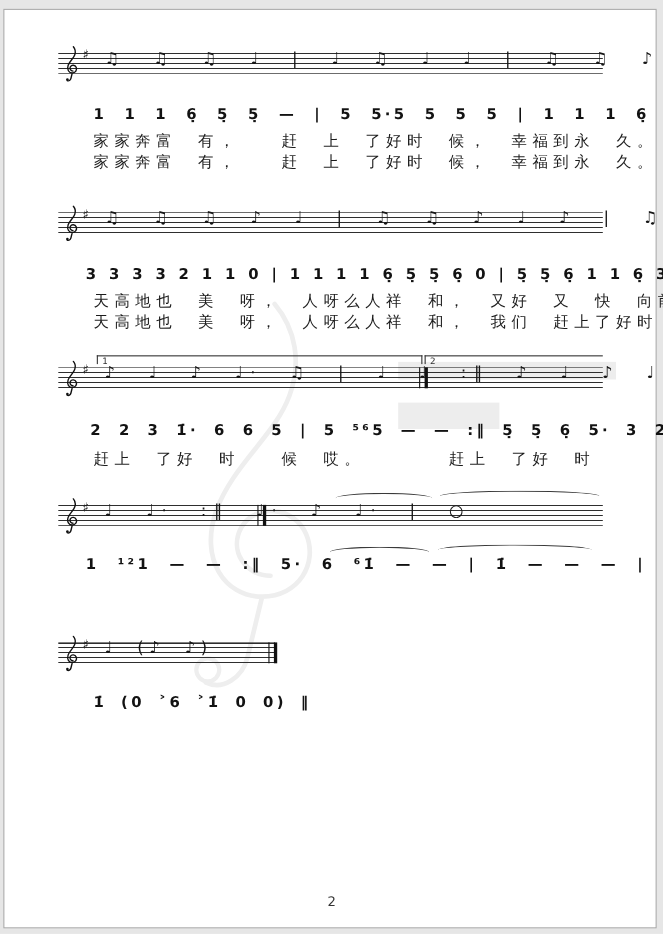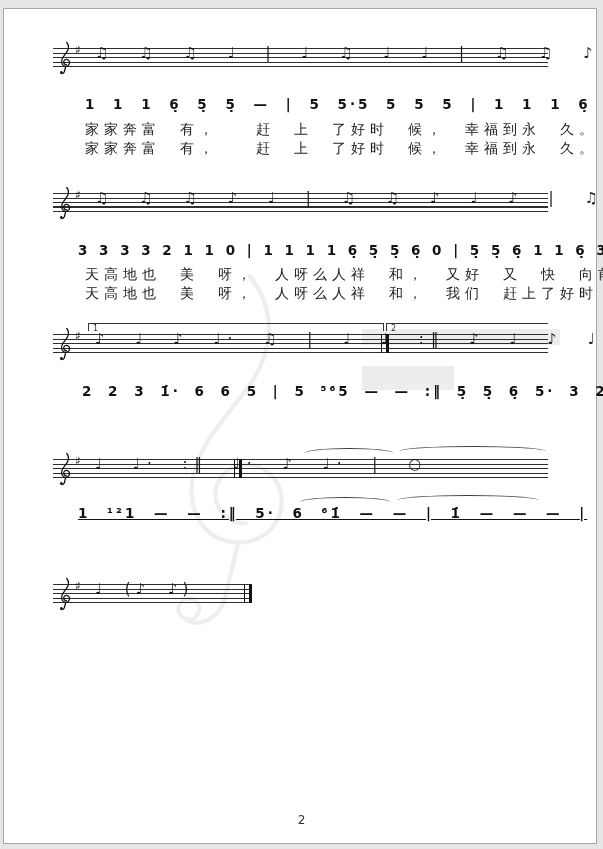--- a/index.html
+++ b/index.html
@@ -27,21 +27,21 @@
     letter-spacing:7px;word-spacing:12px;color:#161616;
   }
   .glyphs.short{letter-spacing:5px;word-spacing:8px;}
   .jianpu{
     position:absolute;z-index:3;font-size:13.5px;font-weight:600;line-height:16px;
     white-space:nowrap;color:#121212;
   }
   .j1{letter-spacing:3px;word-spacing:8px;}
   .j2{letter-spacing:2px;word-spacing:3px;}
   .j3{letter-spacing:3px;word-spacing:6px;}
-  .j4{letter-spacing:3px;word-spacing:9px;text-decoration:underline;}
+  .j4{letter-spacing:3px;word-spacing:9px;}
   .j5{letter-spacing:3px;word-spacing:5px;}
   .lyric{
     position:absolute;z-index:3;font-size:14px;line-height:18px;white-space:nowrap;
     letter-spacing:5px;color:#1c1c1c;text-align:right;
   }
   .volta{position:absolute;z-index:3;border-top:1px solid #333;height:7px;}
   .volta.closed{border-left:1px solid #333;border-right:1px solid #333;}
   .volta.open{border-left:1px solid #333;}
   .volta-label{position:absolute;z-index:4;font-size:8px;line-height:8px;color:#333;}
   .repeat-bar{position:absolute;z-index:4;width:4px;height:19px;
@@ -101,20 +101,21 @@
   <div class="volta open" style="left:386px;top:323px;width:161px"></div>
   <span class="volta-label" style="left:391px;top:325px">2</span>
   <div class="staff" style="left:53px;top:334px;width:495px"></div>
   <div class="repeat-bar" style="left:381px;top:334px"></div>
   <svg class="clef" style="left:56px;top:326px" viewBox="0 0 20 40">
       <use href="#clefsym"></use>
     </svg>
   <span class="sharp" style="left:75px;top:330px">♯</span>
   <div class="glyphs" style="left:95px;top:332px">♪ ♩ ♪ ♩· ♫ | ♩ ♩ :‖ ♪ ♩ ♪ ♩· ♫</div>
   <div class="jianpu j3" style="left:82px;top:383px">2  2  3  1̇· 6 6 5  |  5  ⁵⁶5  —  —  :‖  5̣  5̣  6̣  5· 3 2 1  |</div>
+  <div class="lyric" style="left:85px;top:409px">赶上　了好　时　　候　哎。　　　　赶上　了好　时</div>
 
   <div class="arc" style="left:305px;top:448px;width:88px"></div>
   <div class="arc" style="left:400px;top:446px;width:145px"></div>
   <div class="staff" style="left:53px;top:459px;width:495px"></div>
   <div class="repeat-bar" style="left:234px;top:459px"></div>
   <svg class="clef" style="left:56px;top:451px" viewBox="0 0 20 40">
       <use href="#clefsym"></use>
     </svg>
   <span class="sharp" style="left:75px;top:455px">♯</span>
   <div class="glyphs" style="left:95px;top:457px">♩ ♩· :‖ ♩· ♪ ♩· | ○</div>
@@ -122,15 +123,16 @@
   <div class="arc" style="left:398px;top:495px;width:140px"></div>
   <div class="jianpu j4" style="left:78px;top:505px">1  ¹²1  —  —  :‖  5· 6  ⁶1̇  —  —  |  1̇  —  —  —  |</div>
 
   <div class="staff" style="left:53px;top:584px;width:197px"></div>
   <div class="final-bar" style="left:244px;top:584px"></div>
   <svg class="clef" style="left:56px;top:576px" viewBox="0 0 20 40">
       <use href="#clefsym"></use>
     </svg>
   <span class="sharp" style="left:75px;top:580px">♯</span>
   <div class="glyphs short" style="left:95px;top:582px">♩ (♪ ♪)</div>
+  <div class="jianpu j5" style="left:85px;top:631px">1̇  (0  ˃6  ˃1̇  0  0)  ‖</div>
 
   <div class="page-number" style="top:813px">2</div>
 </div>
 
 </body></html>

